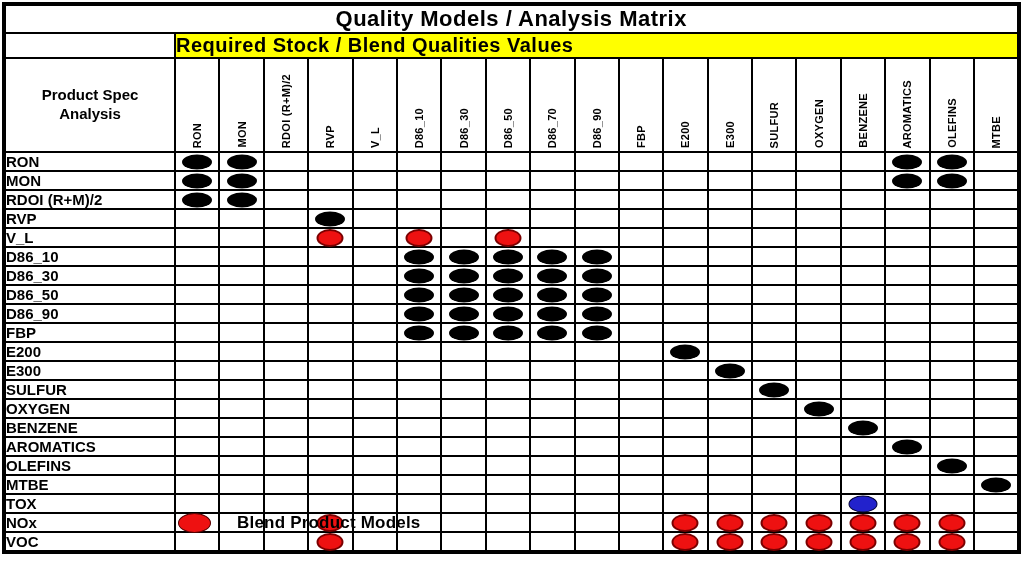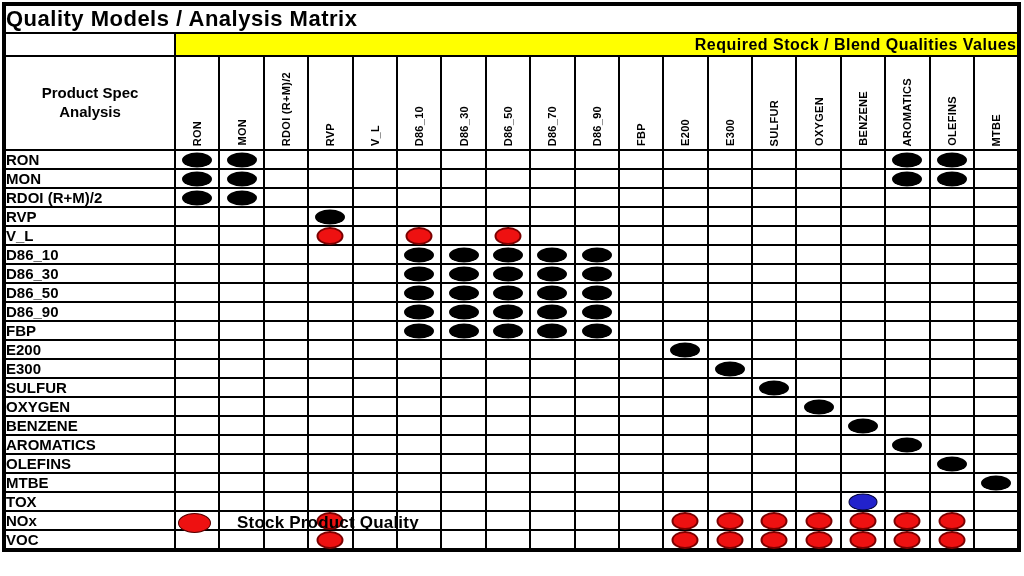--- a/index.html
+++ b/index.html
@@ -20,31 +20,31 @@
     border: 4px solid #000;
   }
   table.matrix td { border: 2px solid #000; padding: 0; }
 
   col.c-label { width: 171px; }
   col.c-data  { width: 44.4px; }
 
   td.title-cell {
     height: 24px;
     font-size: 22px; font-weight: bold;
-    text-align: left; vertical-align: middle;
+    text-align: center; vertical-align: middle;
     border-bottom: 3px solid #000;
     letter-spacing: 0.5px;
     color: #000;
   }
   td.banner-blank { background: #fff; border-right: 3px solid #000; }
   td.banner-cell {
     height: 21px;
     background: #ffff00;
-    font-size: 16px; font-weight: bold;
-    text-align: right; vertical-align: middle;
+    font-size: 20px; font-weight: bold;
+    text-align: left; vertical-align: middle;
     letter-spacing: 0.5px;
     color: #000;
   }
 
   td.corner-cell {
     vertical-align: middle; text-align: center;
     border-right: 3px solid #000;
     font-size: 15px; font-weight: bold; color: #000;
   }
   td.corner-cell .corner-inner { width: 118px; margin: 0 auto; line-height: 1.25; }
@@ -787,17 +787,17 @@
             </td>
             <td class="mcell"></td>
           </tr>
         </tbody>
     </table>
   </div>
 
   <div class="legend">
     <div class="legend-item">
       <span class="legend-dot" data-dot="red" style="background: rgb(238, 17, 17);"></span>
-      <span class="legend-label">Stock Product Quality</span>
+      <span class="legend-label">Blend Product Models</span>
     </div>
   </div>
 
 </div>
 
 </body></html>

